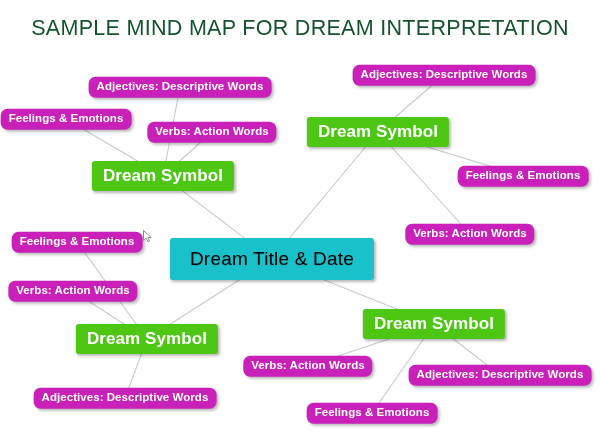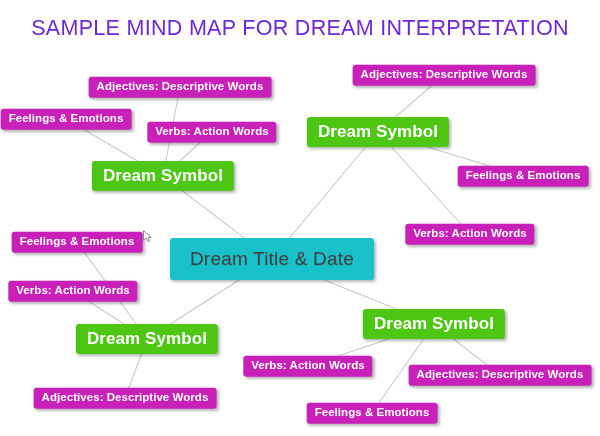--- a/index.html
+++ b/index.html
@@ -64,35 +64,36 @@
     font-weight: 700;
     padding: 6px 11px 7px 11px;
     letter-spacing: 0.1px;
   }
   .node-leaf {
     background: #c820b9;
     font-size: 11.5px;
     font-weight: 700;
     padding: 4px 8px 5px 8px;
     letter-spacing: 0.05px;
+    border-radius: 7px;
   }
   #cursor-artifact {
     position: absolute;
     width: 11px;
     height: 13px;
     pointer-events: none;
     transform: translate(-50%, -50%);
   }
 </style>
 </head>
 <body>
 
 <div id="canvas" style="background: rgb(255, 255, 255);">
 
-  <div id="page-title" style="color: #6d28d9;">SAMPLE MIND MAP FOR DREAM INTERPRETATION</div>
+  <div id="page-title" style="color: #14532d;">SAMPLE MIND MAP FOR DREAM INTERPRETATION</div>
 
   <svg id="edges" viewBox="0 0 600 436" preserveAspectRatio="none">
     <g id="edge-group" fill="none" stroke="#c9c9c9" stroke-width="1.1">
         <line x1="272" y1="259" x2="163" y2="176" stroke="#c9c9c9"></line>
         <line x1="272" y1="259" x2="378" y2="132" stroke="#c9c9c9"></line>
         <line x1="272" y1="259" x2="147" y2="339" stroke="#c9c9c9"></line>
         <line x1="272" y1="259" x2="434" y2="324" stroke="#c9c9c9"></line>
         <line x1="163" y1="176" x2="180" y2="87" stroke="#c9c9c9"></line>
         <line x1="163" y1="176" x2="66" y2="119" stroke="#c9c9c9"></line>
         <line x1="163" y1="176" x2="212" y2="132" stroke="#c9c9c9"></line>
@@ -102,21 +103,21 @@
         <line x1="147" y1="339" x2="77" y2="242" stroke="#c9c9c9"></line>
         <line x1="147" y1="339" x2="73" y2="291" stroke="#c9c9c9"></line>
         <line x1="147" y1="339" x2="125" y2="398" stroke="#c9c9c9"></line>
         <line x1="434" y1="324" x2="308" y2="366" stroke="#c9c9c9"></line>
         <line x1="434" y1="324" x2="500" y2="375" stroke="#c9c9c9"></line>
         <line x1="434" y1="324" x2="372" y2="413" stroke="#c9c9c9"></line>
       </g>
   </svg>
 
   <div id="nodes-layer">
-      <div class="node node-center" style="left: 272px; top: 259px; background: rgb(25, 193, 202); color: #404040;">Dream Title &amp; Date</div>
+      <div class="node node-center" style="left: 272px; top: 259px; background: rgb(25, 193, 202); color: #000000;">Dream Title &amp; Date</div>
       <div class="node node-branch" style="left: 163px; top: 176px; background: rgb(78, 199, 20); color: rgb(255, 255, 255);">Dream Symbol</div>
       <div class="node node-leaf" style="left: 180px; top: 87px; background: rgb(200, 32, 185); color: rgb(255, 255, 255);">Adjectives: Descriptive Words</div>
       <div class="node node-leaf" style="left: 66px; top: 119px; background: rgb(200, 32, 185); color: rgb(255, 255, 255);">Feelings &amp; Emotions</div>
       <div class="node node-leaf" style="left: 212px; top: 132px; background: rgb(200, 32, 185); color: rgb(255, 255, 255);">Verbs: Action Words</div>
       <div class="node node-branch" style="left: 378px; top: 132px; background: rgb(78, 199, 20); color: rgb(255, 255, 255);">Dream Symbol</div>
       <div class="node node-leaf" style="left: 444px; top: 75px; background: rgb(200, 32, 185); color: rgb(255, 255, 255);">Adjectives: Descriptive Words</div>
       <div class="node node-leaf" style="left: 523px; top: 176px; background: rgb(200, 32, 185); color: rgb(255, 255, 255);">Feelings &amp; Emotions</div>
       <div class="node node-leaf" style="left: 470px; top: 234px; background: rgb(200, 32, 185); color: rgb(255, 255, 255);">Verbs: Action Words</div>
       <div class="node node-branch" style="left: 147px; top: 339px; background: rgb(78, 199, 20); color: rgb(255, 255, 255);">Dream Symbol</div>
       <div class="node node-leaf" style="left: 77px; top: 242px; background: rgb(200, 32, 185); color: rgb(255, 255, 255);">Feelings &amp; Emotions</div>

